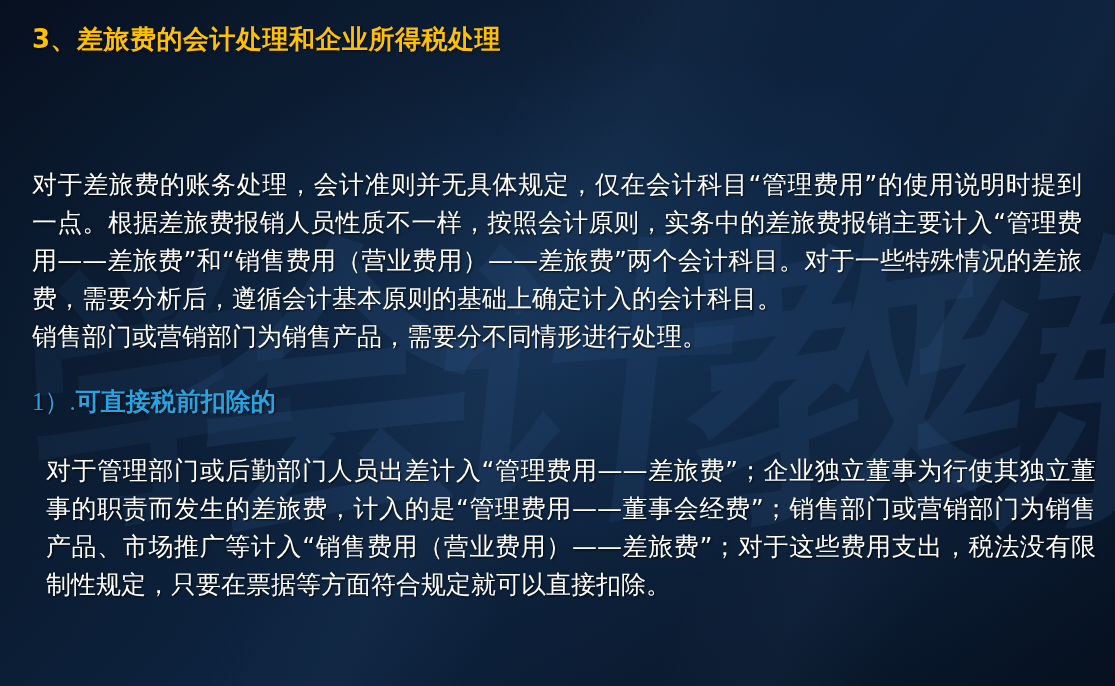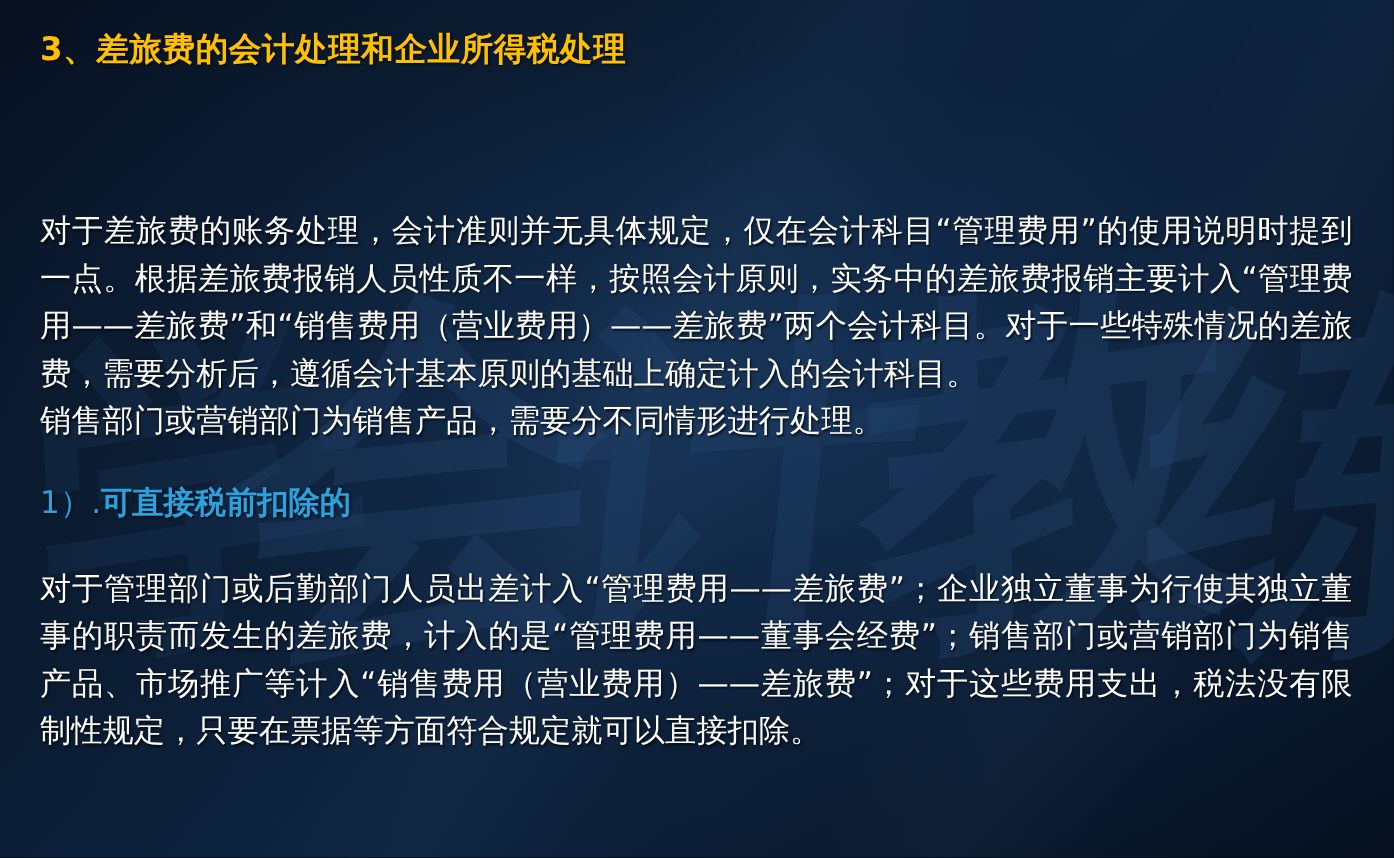--- a/index.html
+++ b/index.html
@@ -86,32 +86,33 @@
     font-size: 25px;
     line-height: 38px;
     letter-spacing: 0px;
     text-align: justify;
     text-justify: inter-ideograph;
     text-shadow: 1px 1px 2px rgba(0,0,0,0.8);
   }
 
   .para-1 { top: 118px; margin-top: 48px; }
   .para-2 { top: 318px; }
-  .para-3 { top: 452px; }
+  .para-3 { top: 452px; margin-left: 14px; }
 
   .sub-heading {
     position: absolute;
     left: 32px;
     top: 385px;
     font-size: 25px;
     font-weight: 700;
     color: #29A3E0;
     letter-spacing: 0px;
     white-space: nowrap;
     text-shadow: 1px 1px 2px rgba(0,0,0,0.8);
+    font-family: Liberation Serif, serif;
   }
   .sub-heading .sub-num { font-weight: 400; }
 </style>
 </head>
 <body>
 
 <div class="slide">
 
   <div class="watermark">
     <span class="wm-char wm-1">会</span>

